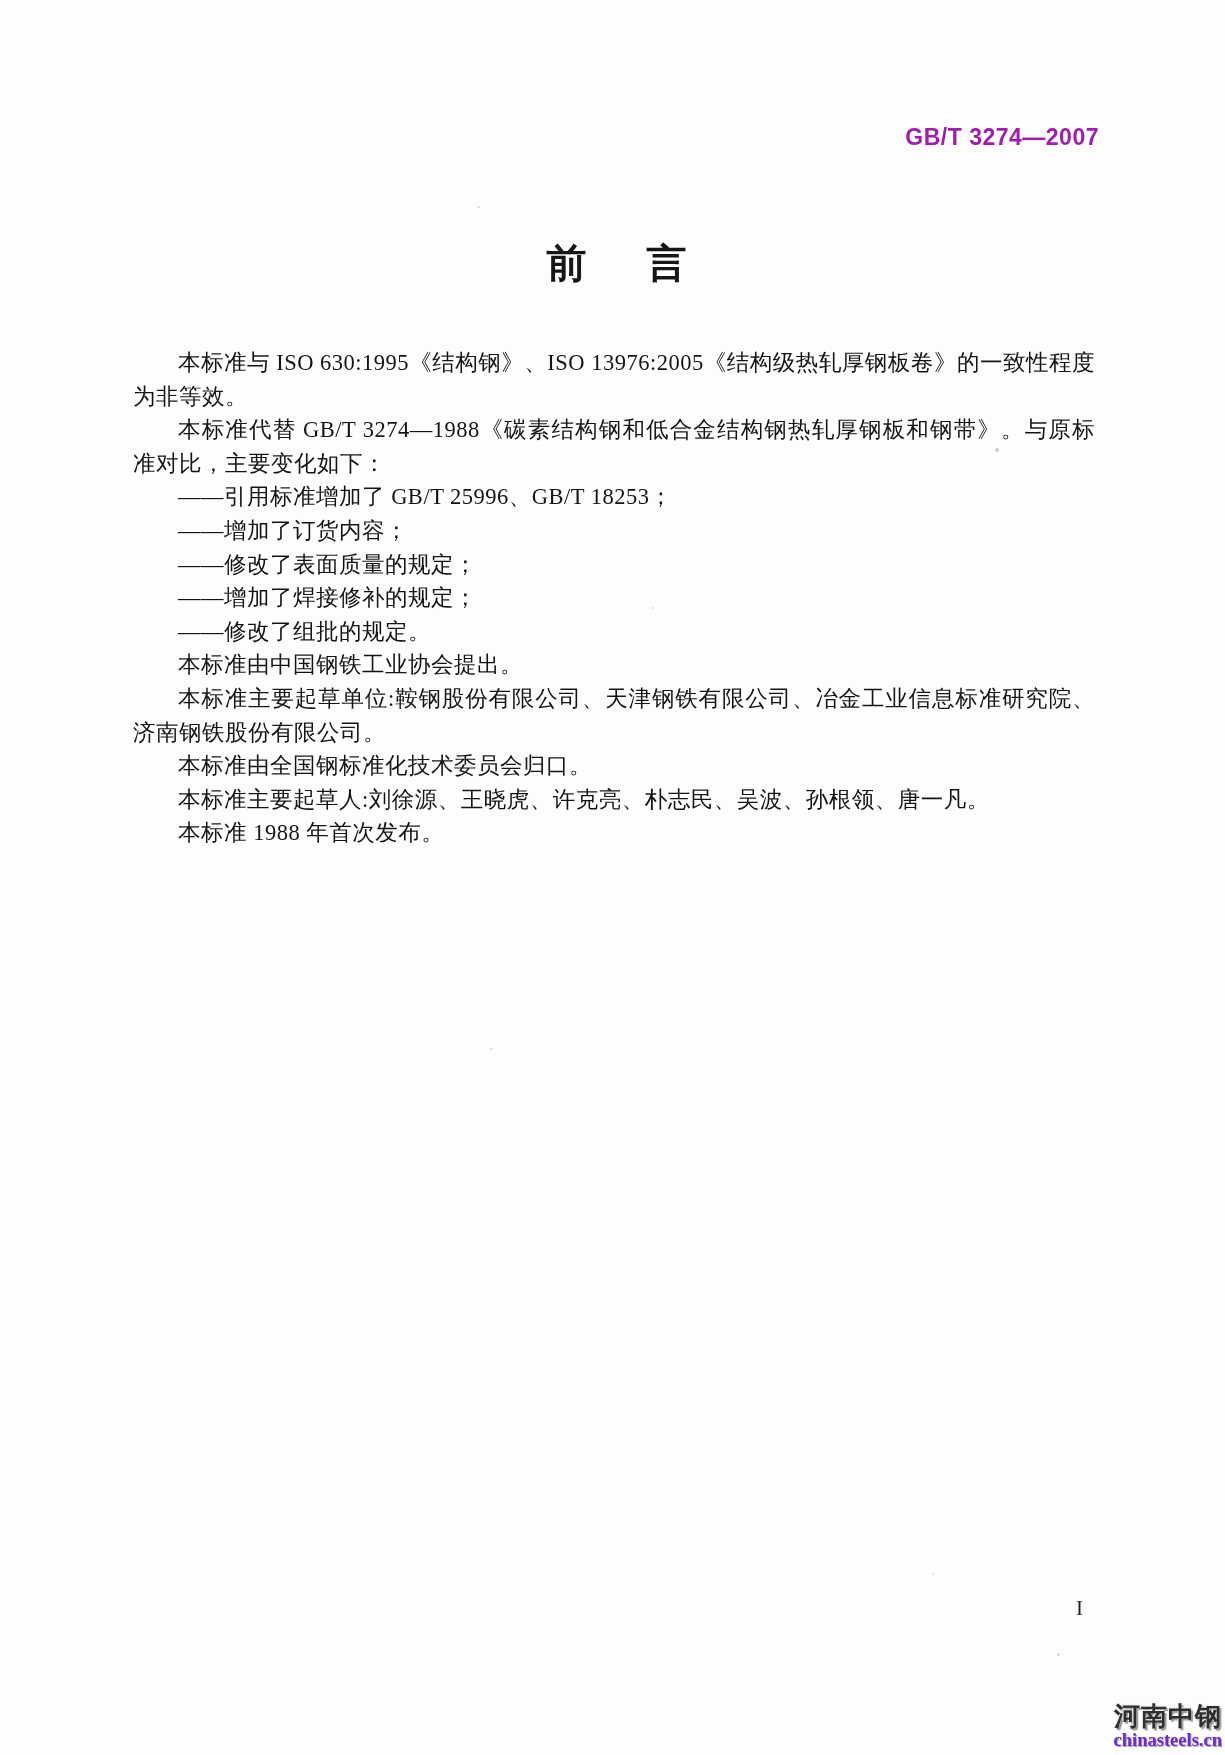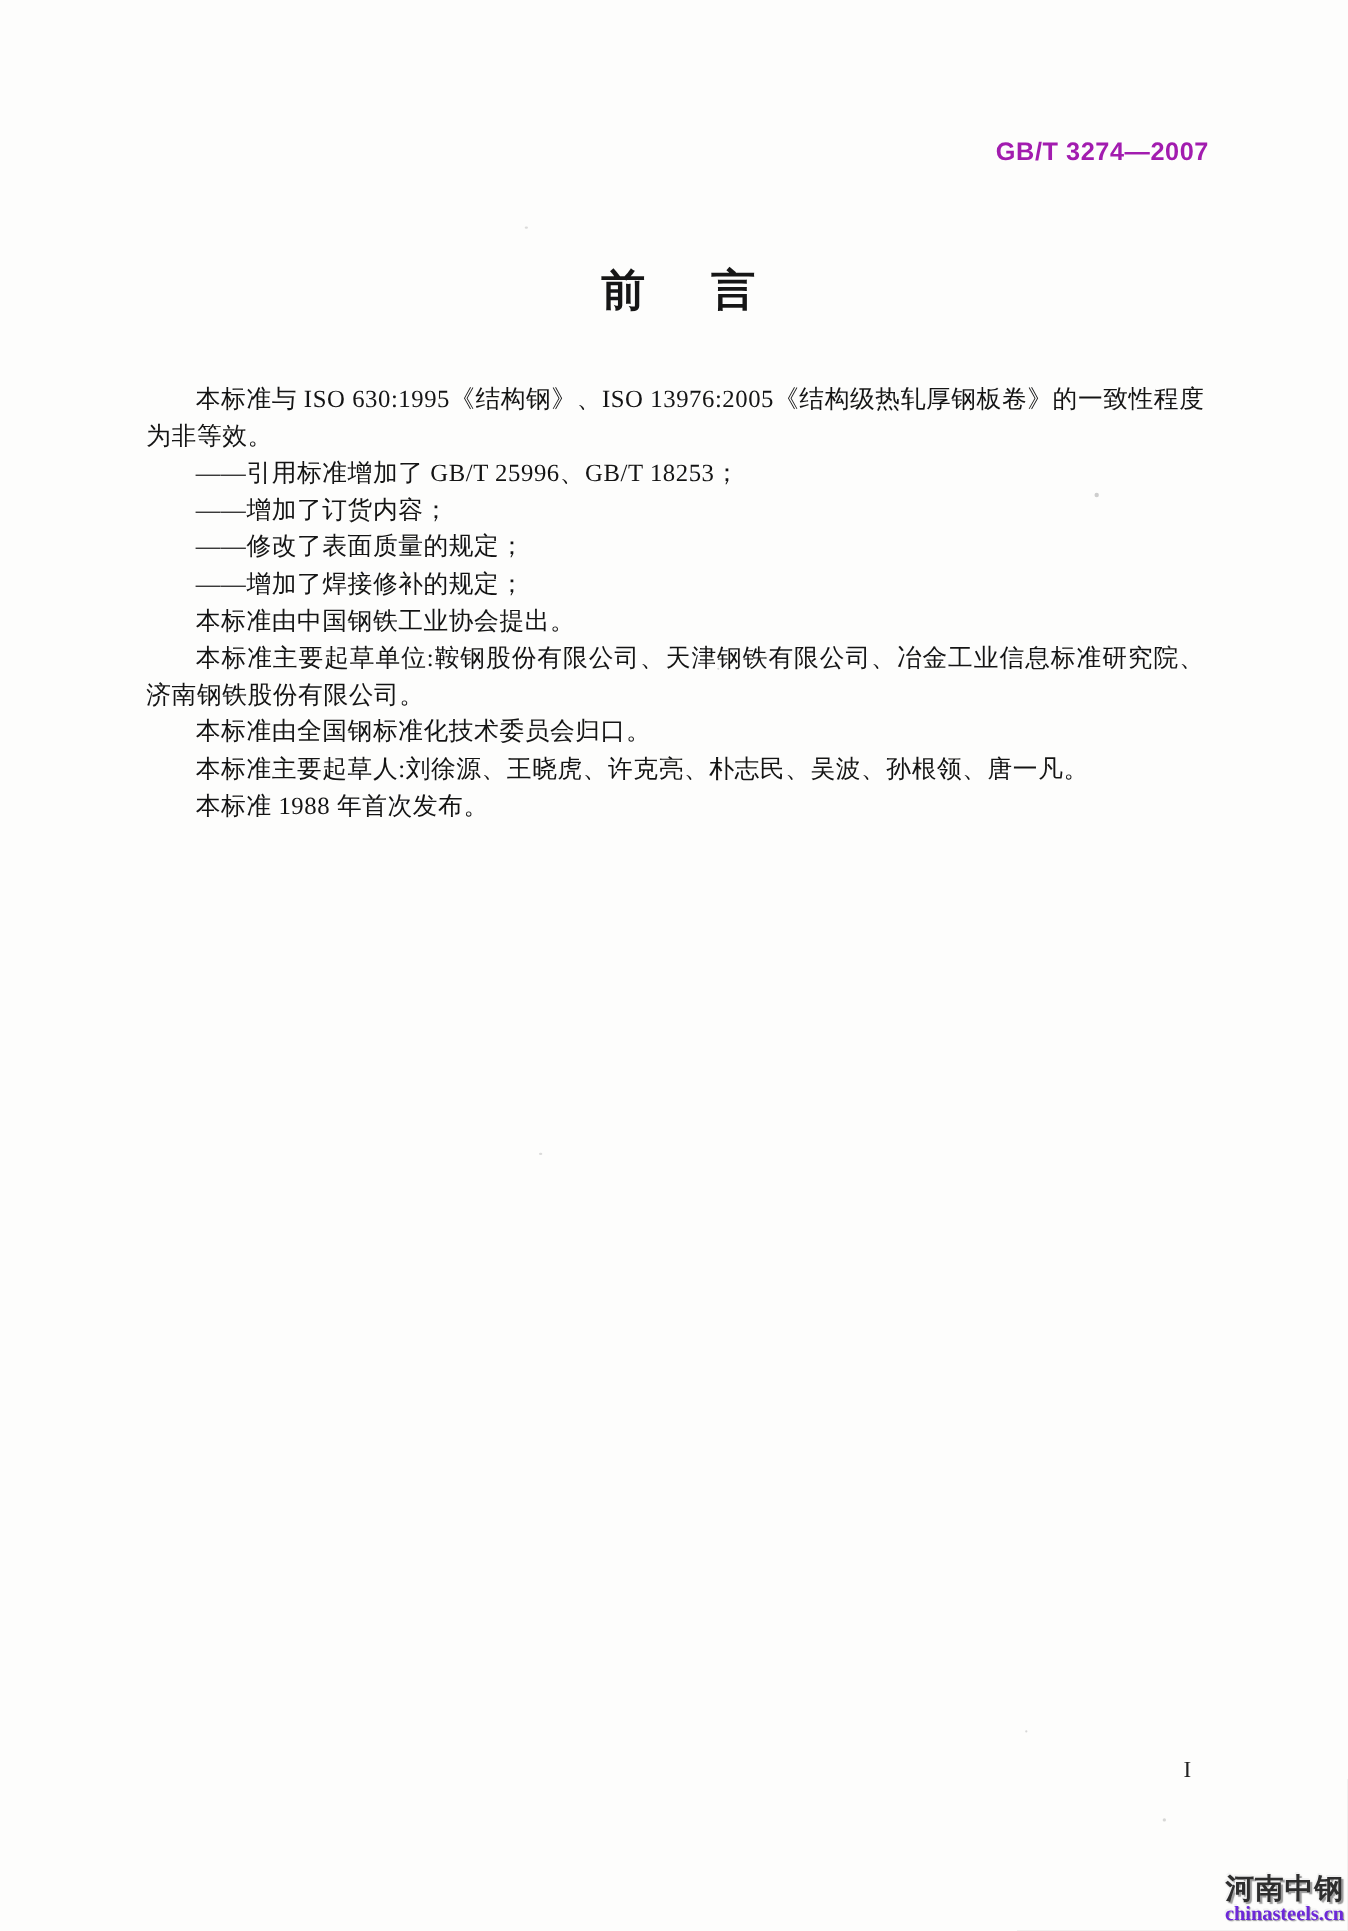--- a/index.html
+++ b/index.html
@@ -91,24 +91,26 @@
 <body>
 
 <div class="page">
 
   <div class="doc-number">GB/T 3274—2007</div>
 
   <h1 class="title">前言</h1>
 
   <div class="content">
     <p>本标准与 ISO 630:1995《结构钢》、ISO 13976:2005《结构级热轧厚钢板卷》的一致性程度为非等效。</p>
+    <p>本标准代替 GB/T 3274—1988《碳素结构钢和低合金结构钢热轧厚钢板和钢带》。与原标准对比，主要变化如下：</p>
     <p>——引用标准增加了 GB/T 25996、GB/T 18253；</p>
     <p>——增加了订货内容；</p>
     <p>——修改了表面质量的规定；</p>
     <p>——增加了焊接修补的规定；</p>
+    <p>——修改了组批的规定。</p>
     <p>本标准由中国钢铁工业协会提出。</p>
     <p>本标准主要起草单位:鞍钢股份有限公司、天津钢铁有限公司、冶金工业信息标准研究院、济南钢铁股份有限公司。</p>
     <p>本标准由全国钢标准化技术委员会归口。</p>
     <p>本标准主要起草人:刘徐源、王晓虎、许克亮、朴志民、吴波、孙根领、唐一凡。</p>
     <p>本标准 1988 年首次发布。</p>
   </div>
 
   <div class="page-number">I</div>
 
   <div class="watermark">

